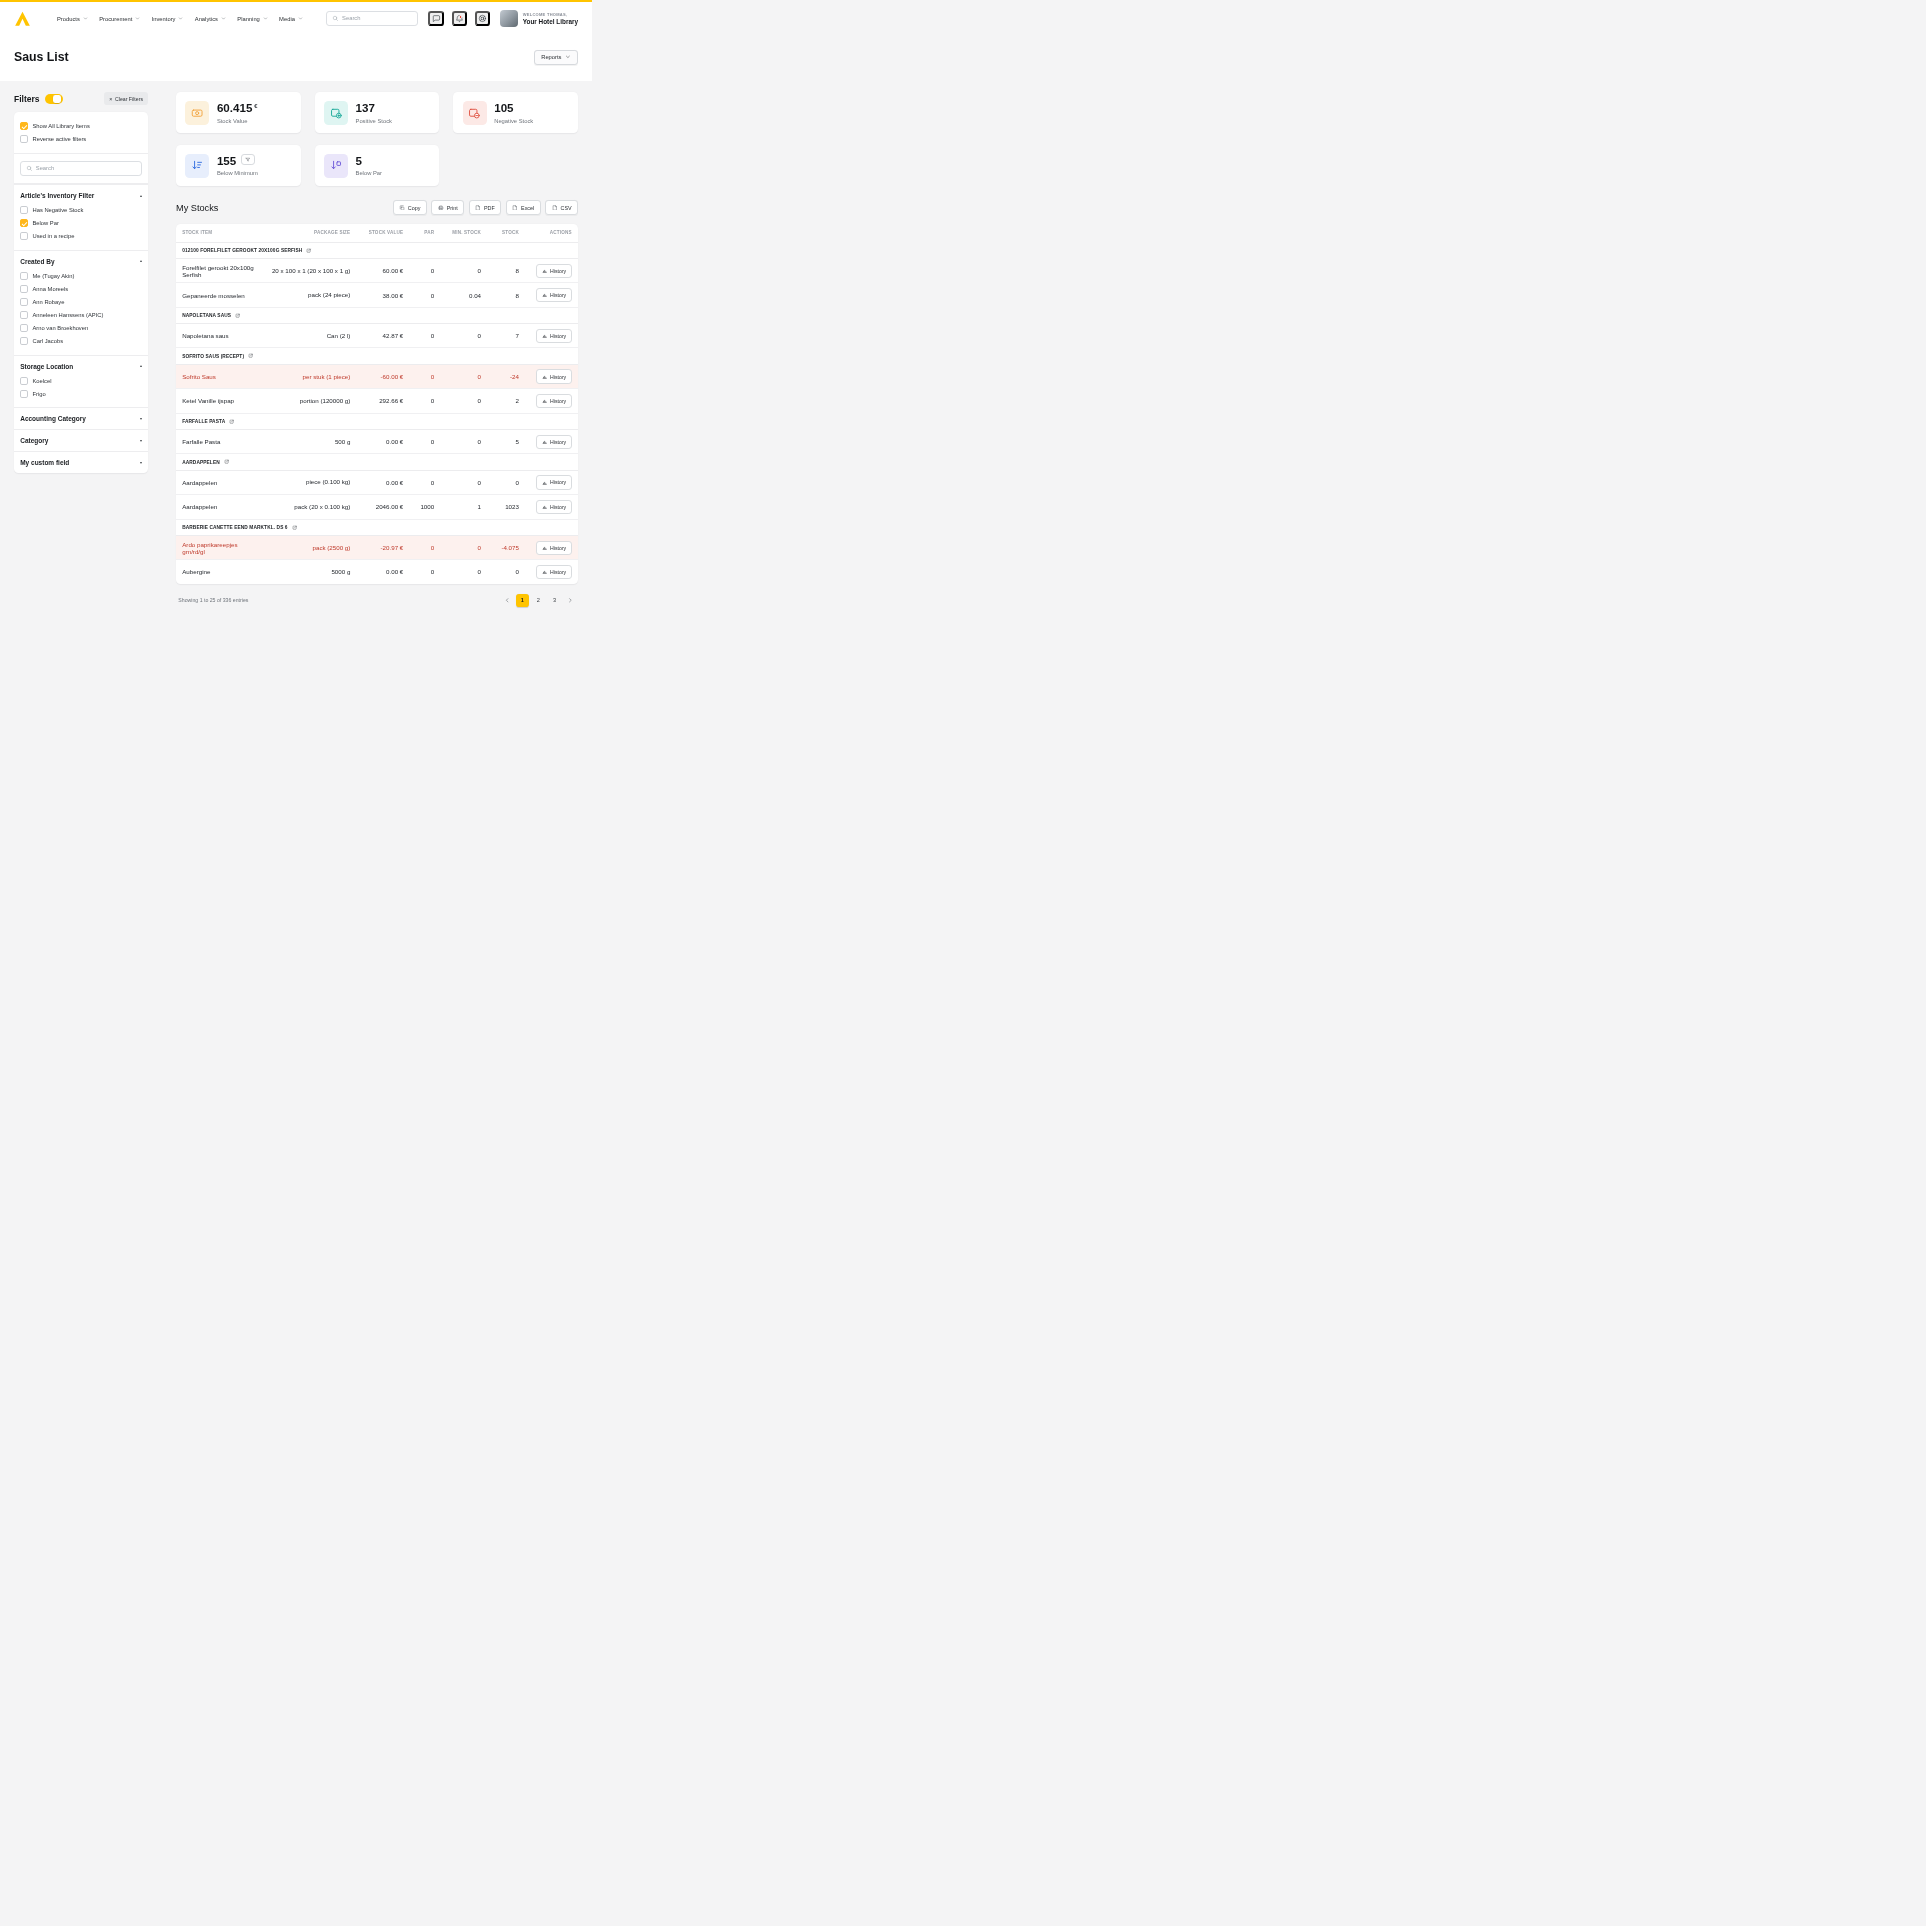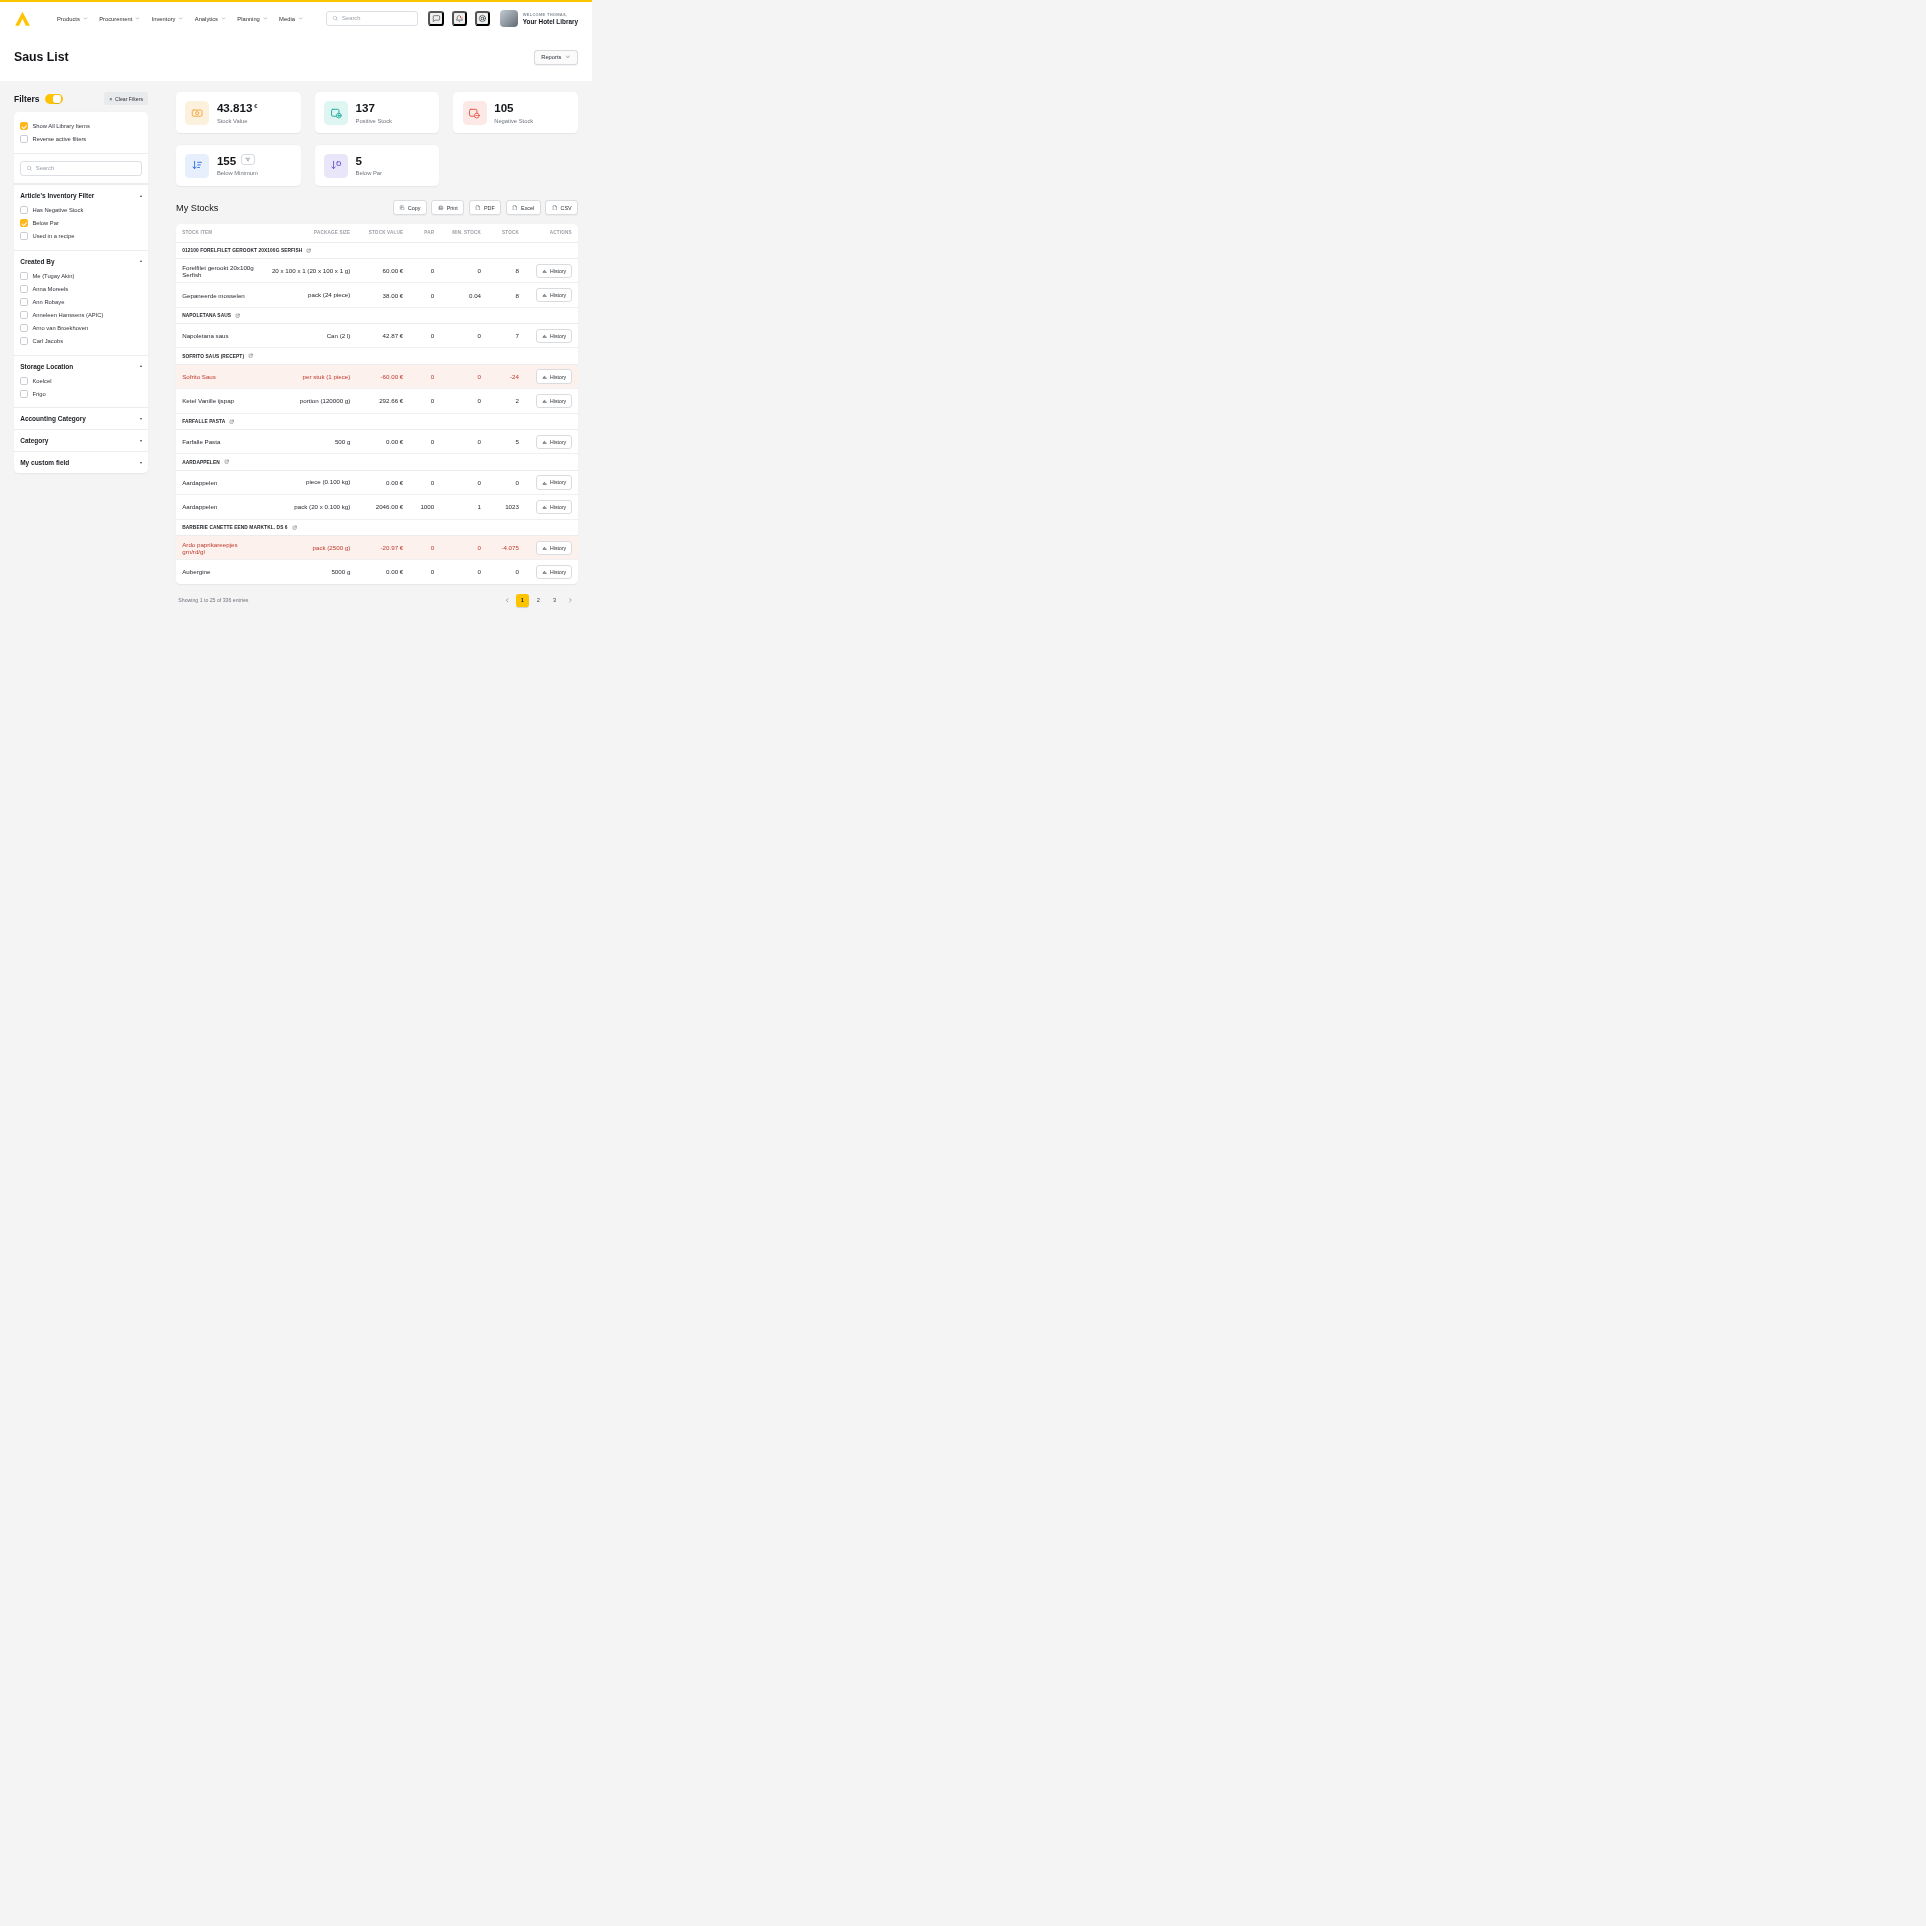--- a/index.html
+++ b/index.html
@@ -354,21 +354,21 @@
           <span class="stat-icon" data-interactable="false" style="background: rgb(252, 241, 220); color: rgb(242, 163, 60);">
             <span class="icn" data-interactable="false">
               <svg viewBox="0 0 24 24" width="12.3" height="12.3" fill="none" stroke="currentColor" stroke-width="1.8" stroke-linecap="round" stroke-linejoin="round">
                 <rect x="2.5" y="6" width="19" height="12" rx="2.5"></rect>
                 <circle cx="12" cy="12" r="3"></circle>
               </svg>
             </span>
           </span>
           <div data-interactable="false">
             <div class="stat-value-row" data-interactable="false">
-              <span class="stat-value" data-interactable="false">43.813</span>
+              <span class="stat-value" data-interactable="false">60.415</span>
               <span class="stat-suffix" data-interactable="false">€</span>
             </div>
             <div class="stat-label" data-interactable="false">Stock Value</div>
           </div>
         </div>
         <div class="stat-card" data-interactable="false">
           <span class="stat-icon" data-interactable="false" style="background: rgb(223, 245, 242); color: rgb(22, 168, 152);">
             <span class="icn" data-interactable="false">
               <svg viewBox="0 0 24 24" width="12.3" height="12.3" fill="none" stroke="currentColor" stroke-width="1.8" stroke-linecap="round" stroke-linejoin="round">
                 <rect x="3" y="4.5" width="14.5" height="13.5" rx="2.5"></rect>

